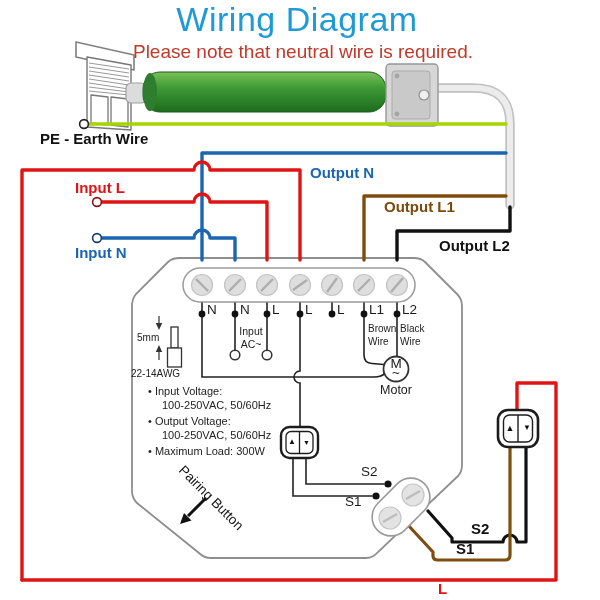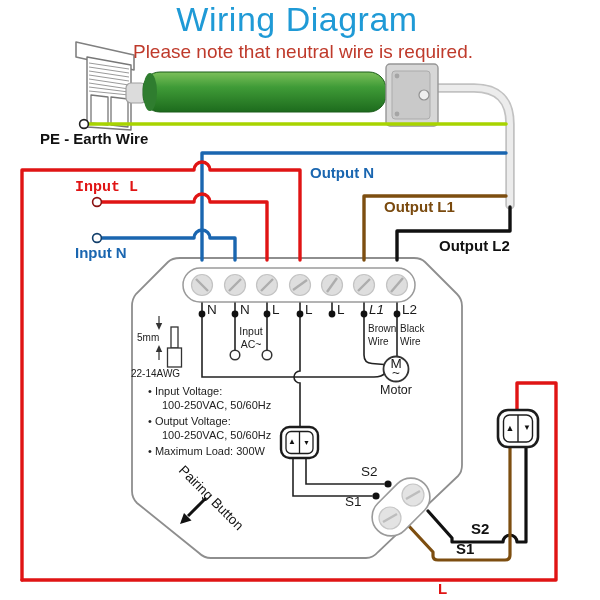--- a/index.html
+++ b/index.html
@@ -169,34 +169,34 @@
     <line x1="206" y1="498" x2="188" y2="516" stroke="#111" stroke-width="3"></line>
     <polygon points="180,524 191.5,520.5 184,513" fill="#111"></polygon>
   </g>
 </svg>
 
 <div class="lbl title cx" style="left:297px;top:2px;">Wiring Diagram</div>
 <div class="lbl note cx" style="left:303px;top:42px;">Please note that neutral wire is required.</div>
 
 <div class="lbl b t15" style="left:40px;top:131px;">PE - Earth Wire</div>
 <div class="lbl b t15 blue" style="left:310px;top:133px;margin-top:32px;">Output N</div>
-<div class="lbl b t15 red" style="left:75px;top:180px;font-family:Liberation Mono, monospace;">Input L</div>
+<div class="lbl b t15 red" style="left:75px;top:180px;">Input L</div>
 <div class="lbl b t15 blue" style="left:75px;top:245px;">Input N</div>
 <div class="lbl b t15 brown" style="left:384px;top:199px;">Output L1</div>
 <div class="lbl b t15" style="left:439px;top:238px;">Output L2</div>
 <div class="lbl b t15 red" style="left:438px;top:581px;">L</div>
 <div class="lbl b t15" style="left:471px;top:521px;">S2</div>
 <div class="lbl b t15" style="left:456px;top:541px;">S1</div>
 
 <div class="lbl t13" style="left:207px;top:303px;">N</div>
 <div class="lbl t13" style="left:240px;top:303px;">N</div>
 <div class="lbl t13" style="left:272px;top:303px;">L</div>
 <div class="lbl t13" style="left:305px;top:303px;">L</div>
 <div class="lbl t13" style="left:337px;top:303px;">L</div>
-<div class="lbl t13" style="left:369px;top:303px;font-style:italic;">L1</div>
+<div class="lbl t13" style="left:369px;top:303px;">L1</div>
 <div class="lbl t13" style="left:402px;top:303px;">L2</div>
 
 <div class="lbl t105 cx" style="left:251px;top:326px;">Input</div>
 <div class="lbl t105 cx" style="left:251px;top:339px;">AC~</div>
 <div class="lbl t10" style="left:368px;top:324px;">Brown</div>
 <div class="lbl t10" style="left:368px;top:337px;">Wire</div>
 <div class="lbl t10" style="left:400px;top:324px;">Black</div>
 <div class="lbl t10" style="left:400px;top:337px;">Wire</div>
 
 <div class="lbl t13 cx" style="left:396px;top:357px;">M</div>

